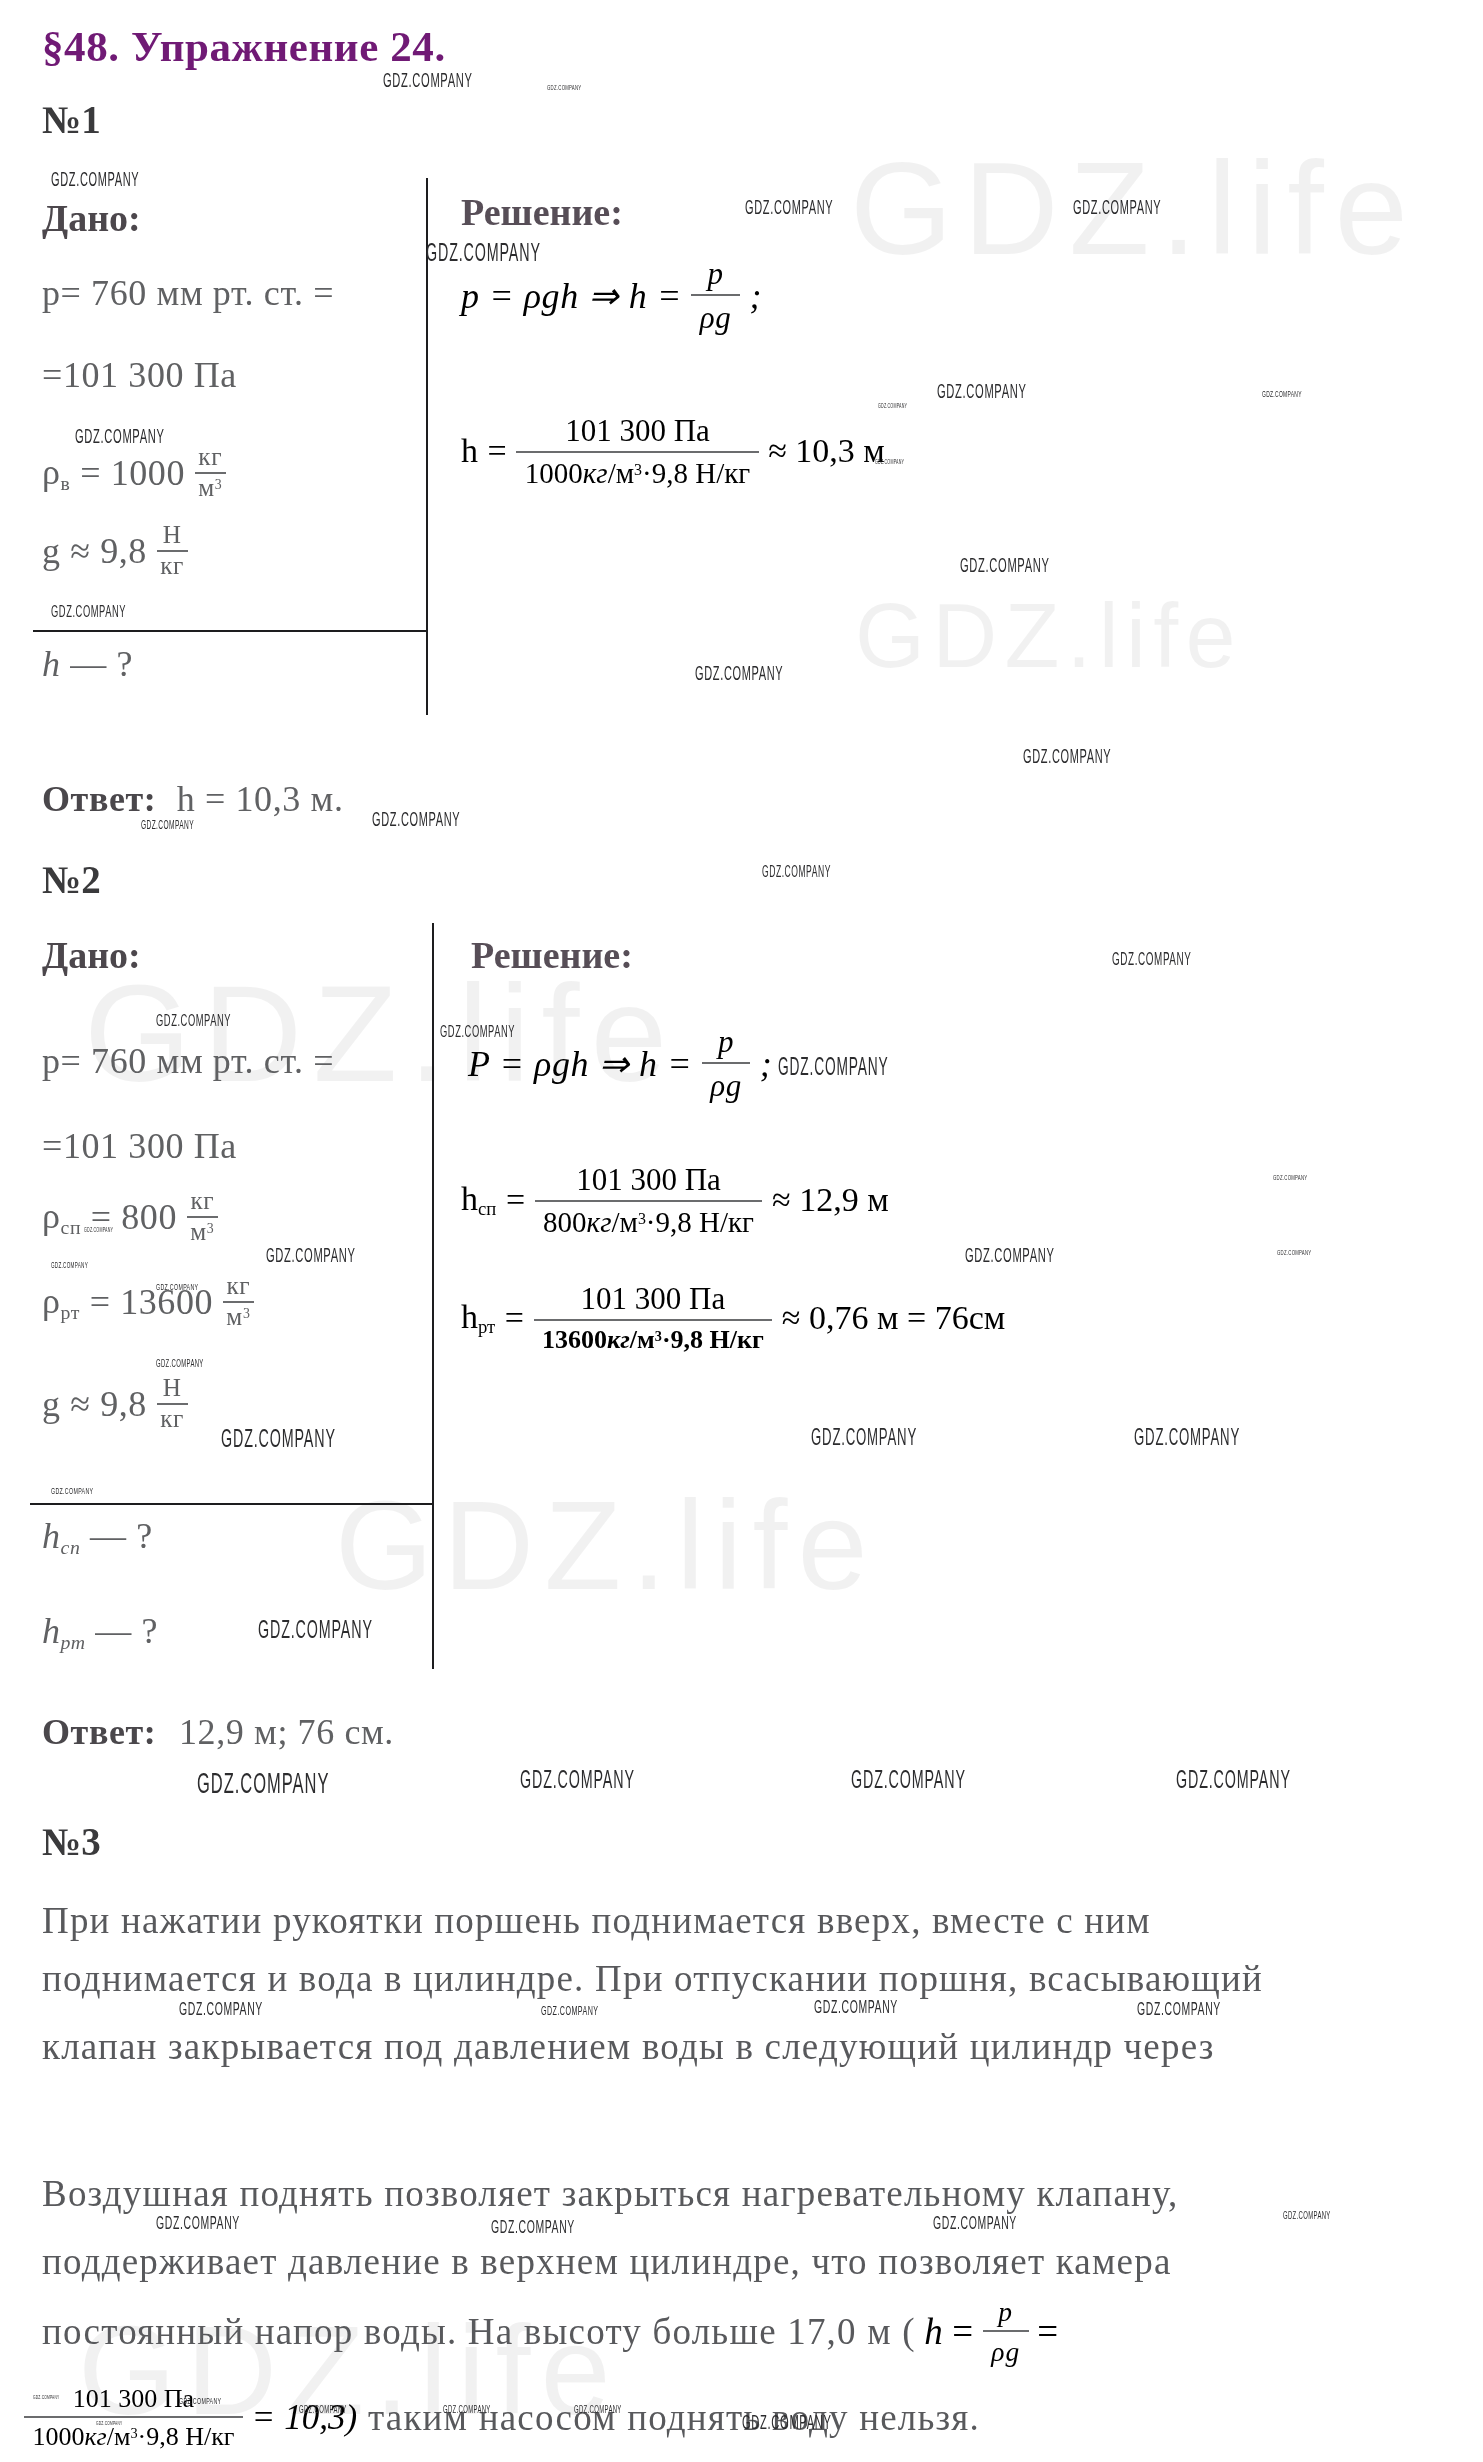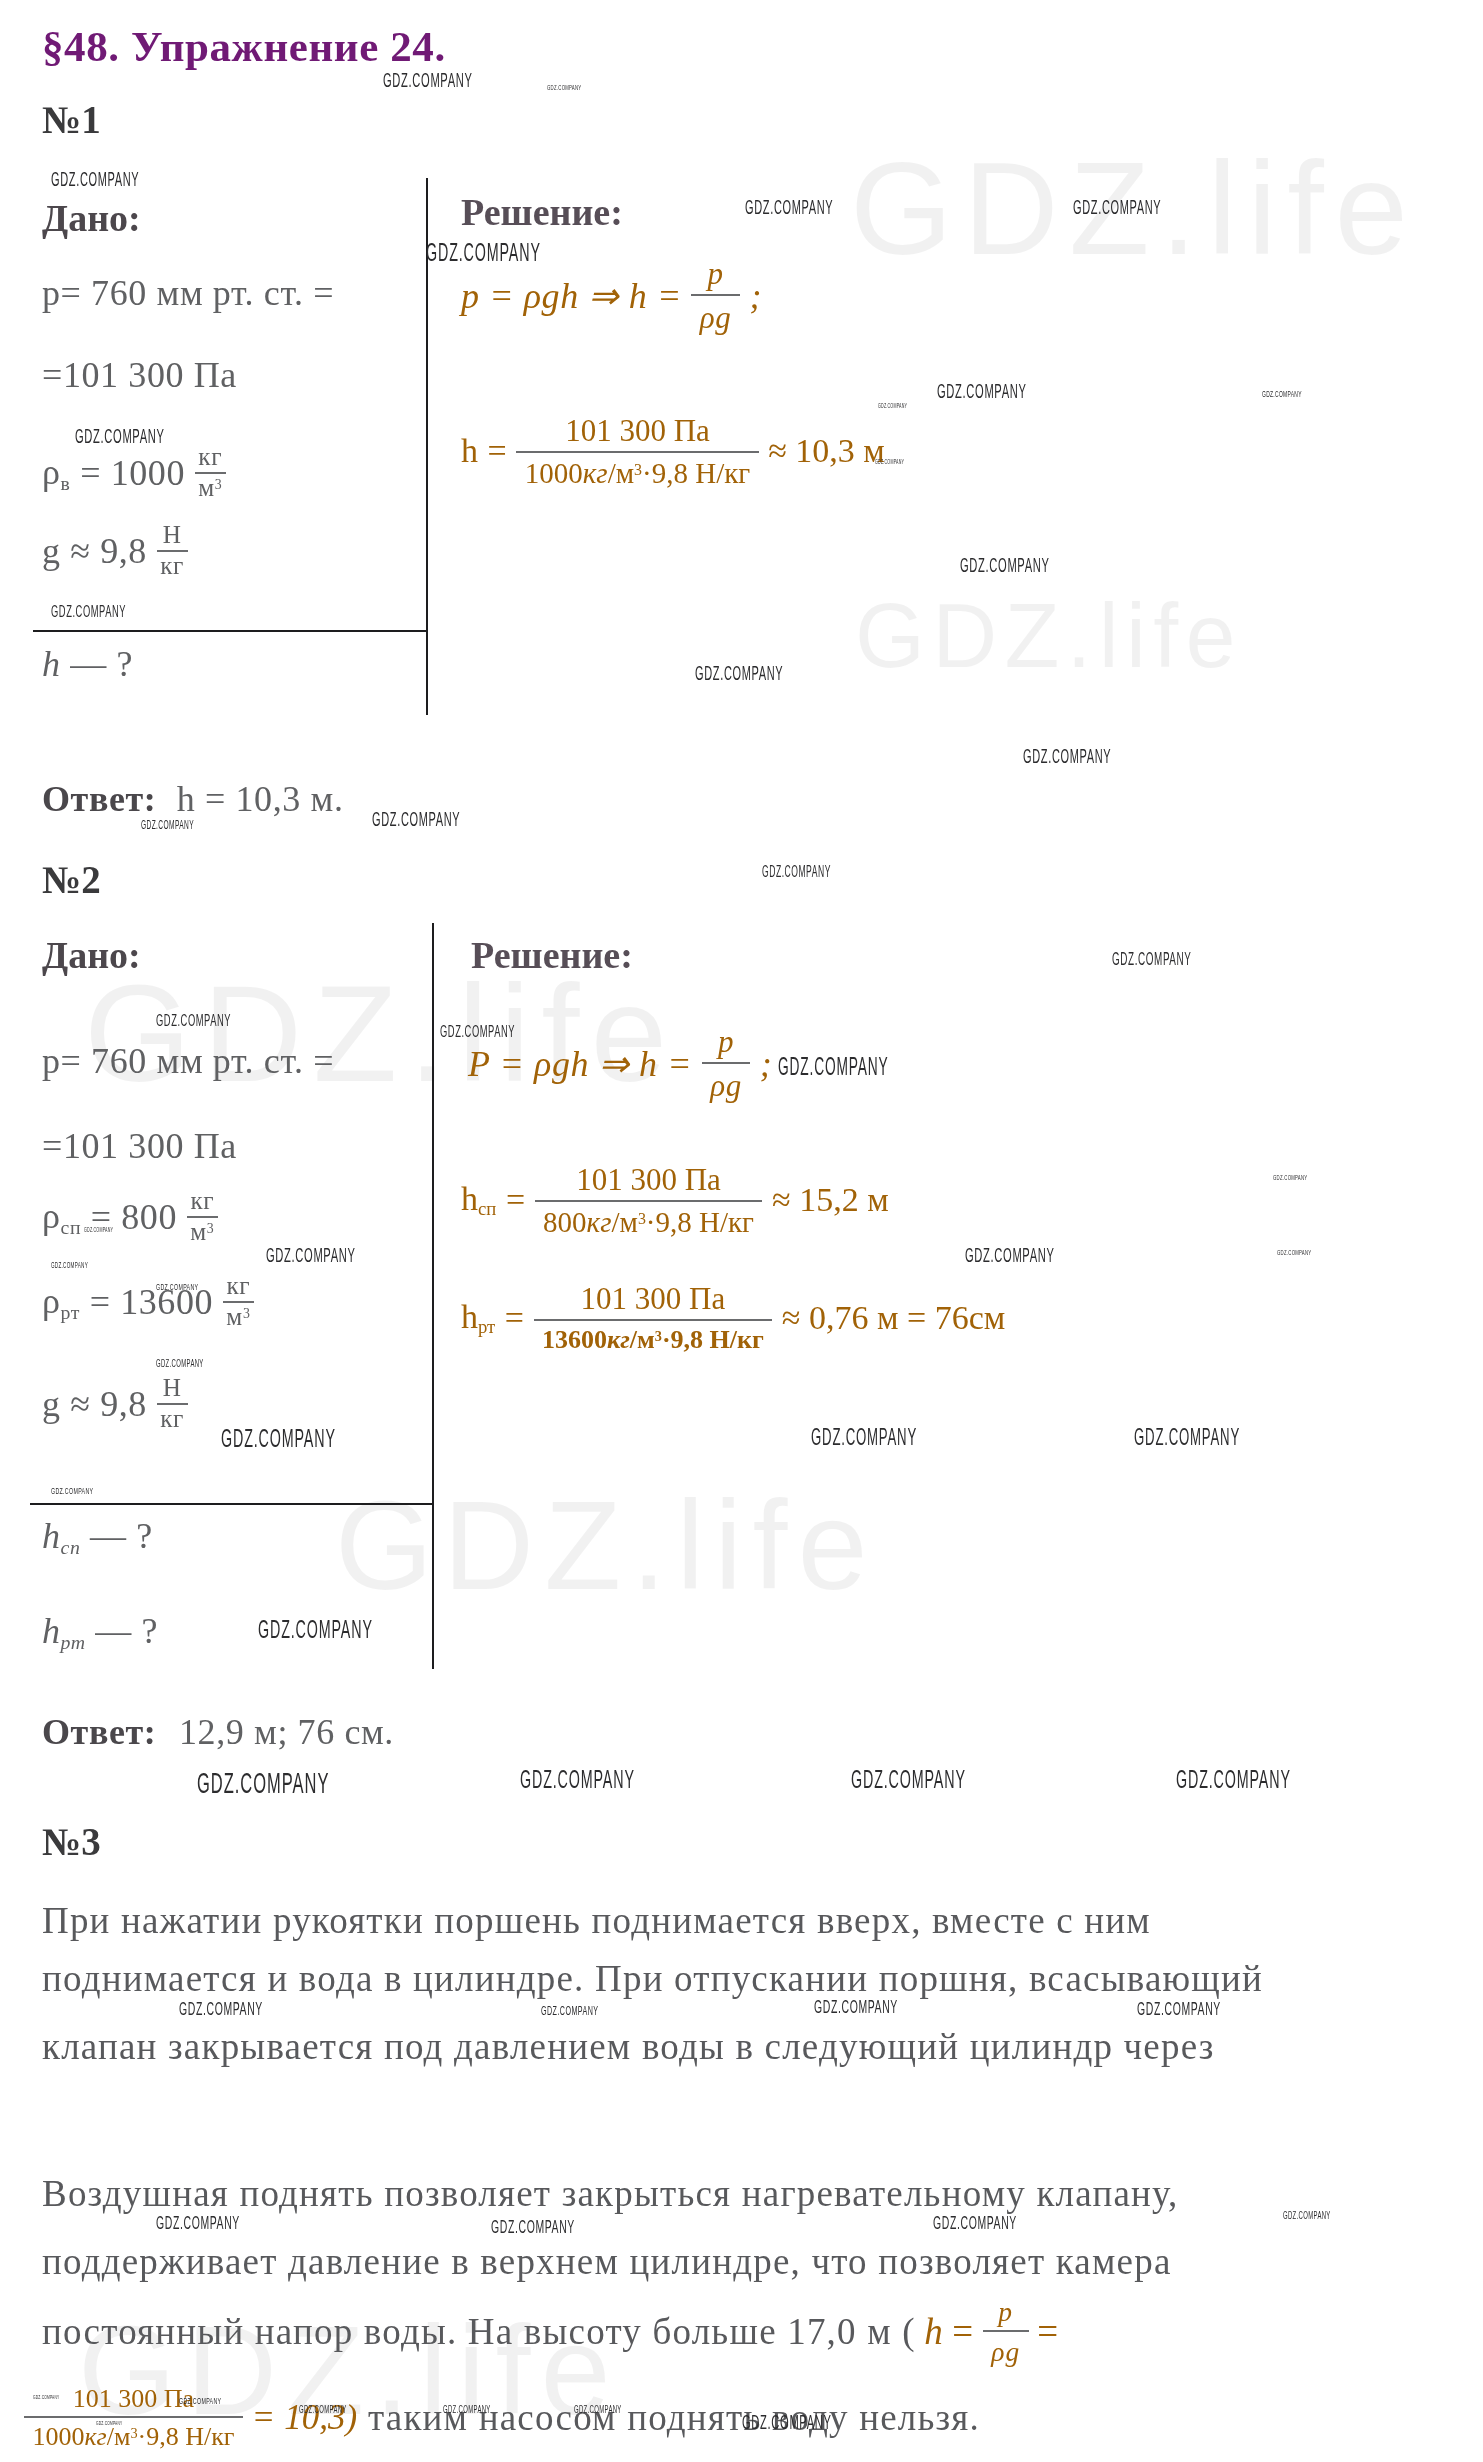--- a/index.html
+++ b/index.html
@@ -19,21 +19,21 @@
   .frac .num{padding:0 8.4px 2.4px 8.4px;}
   .frac .den{border-top:2.4px solid #6b6c6e;padding:3.6px 8.4px 0 8.4px;}
   .ufrac{display:inline-flex;flex-direction:column;align-items:center;vertical-align:middle;font-size:.7em;line-height:1.05;}
   .ufrac .num{padding:0 3.6px 1.2px 3.6px;}
   .ufrac .den{border-top:2.4px solid #6b6c6e;padding:1.2px 3.6px 0 3.6px;}
   .ln{position:absolute;background:#1d1d1f;}
   .wm{position:absolute;font-family:"Liberation Sans", sans-serif;color:#2c2c2e;
       white-space:nowrap;transform:scaleX(.55);transform-origin:left top;letter-spacing:.06em;}
   .wm-g{position:absolute;font-family:"Liberation Sans", sans-serif;color:#000;opacity:.05;
       white-space:nowrap;letter-spacing:.08em;transform-origin:left top;}
-  .mt{color:#a16207;}
+  .mt{color:#000000;}
 </style>
 </head>
 <body>
 
 <div class="pg">
 
   <div class="wm-g" style="left:850px;top:133px;font-size:132px;">GDZ.life</div>
   <div class="wm-g" style="left:855px;top:585px;font-size:90px;">GDZ.life</div>
   <div class="wm-g" style="left:84px;top:954px;font-size:138px;">GDZ.life</div>
   <div class="wm-g" style="left:335px;top:1473px;font-size:126px;">GDZ.life</div>
@@ -152,21 +152,21 @@
     <span>;</span>
   </div>
 
   <div class="el row mt" style="left:461px;top:1162px;font-size:34px;">
     <span><span>h</span><span class="sub">сп</span></span>
     <span>=</span>
     <span class="frac">
       <span class="num" style="font-size:31px;">101 300 Па</span>
       <span class="den" style="font-size:29px;"><span>800</span><span class="it">кг</span><span>/м</span><span class="sup">3</span><span>·9,8 Н/кг</span></span>
     </span>
-    <span>≈ 15,2 м</span>
+    <span>≈ 12,9 м</span>
   </div>
 
   <div class="el row mt" style="left:461px;top:1281px;font-size:34px;">
     <span><span>h</span><span class="sub">рт</span></span>
     <span>=</span>
     <span class="frac">
       <span class="num" style="font-size:31px;">101 300 Па</span>
       <span class="den" style="font-size:26px;font-weight:bold;"><span>13600</span><span class="it">кг</span><span>/м</span><span class="sup">3</span><span>·9,8 Н/кг</span></span>
     </span>
     <span>≈ 0,76 м = 76см</span>

